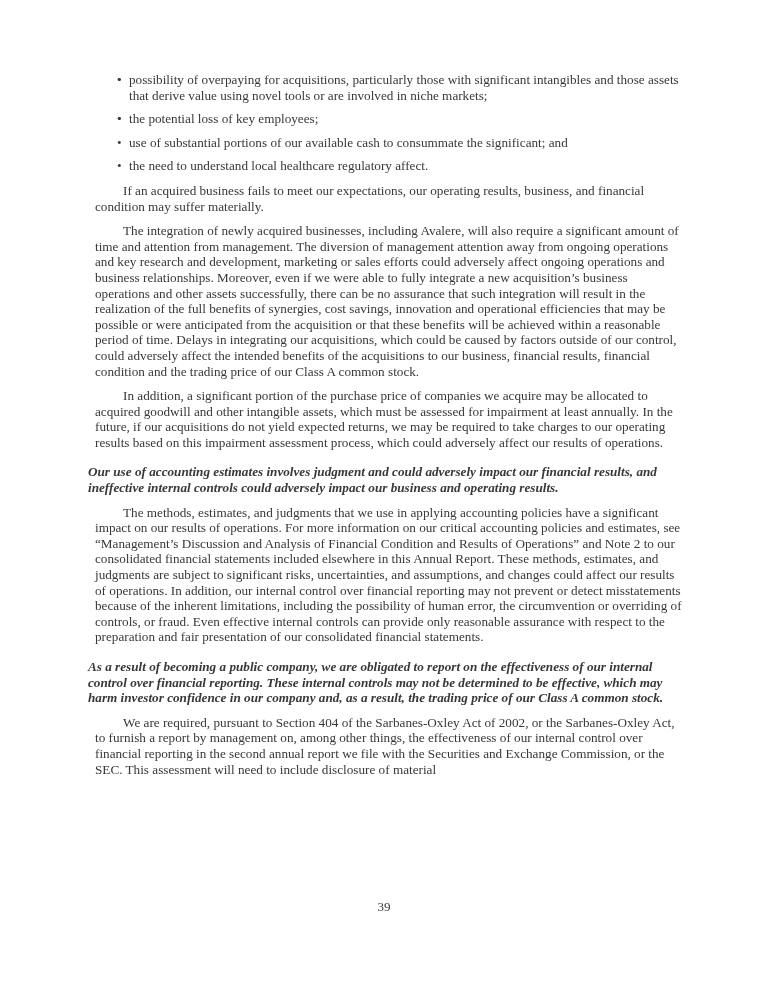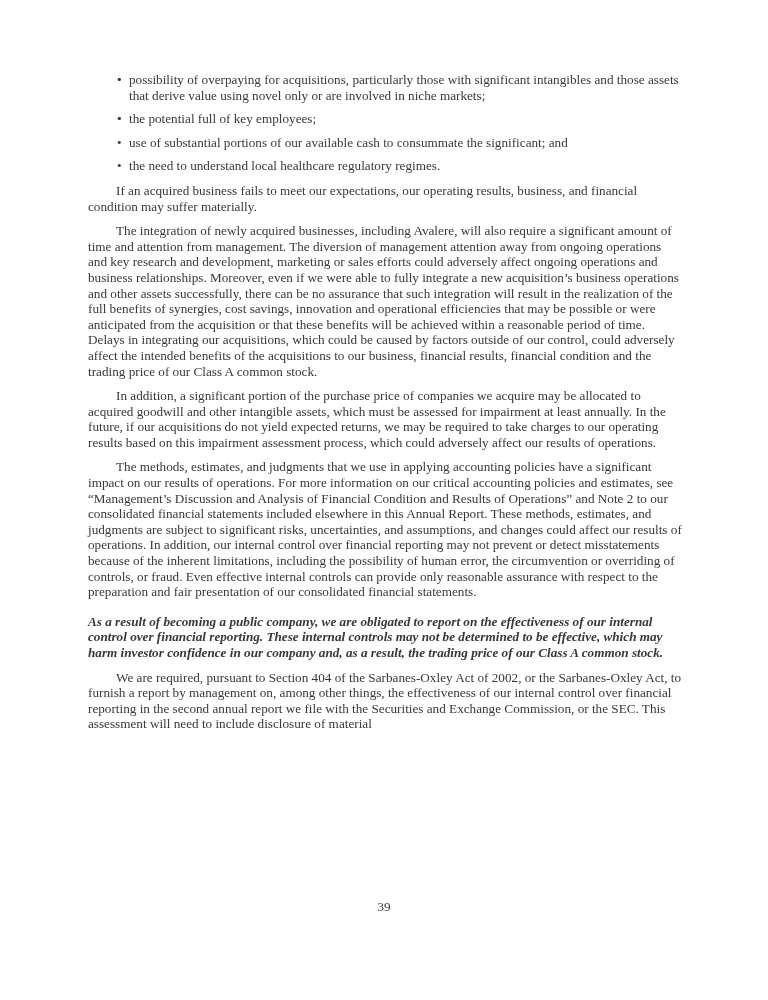--- a/index.html
+++ b/index.html
@@ -34,21 +34,21 @@
     position: relative;
     padding-left: 41px;
     margin: 0 0 8px 0;
   }
   ul.bullets li .marker {
     position: absolute;
     left: 29px;
     top: 0;
   }
   p.para {
-    margin: 9px 0 0 0;
+    margin: 9px 0 0 7px;
     text-indent: 28px;
   }
   p.heading {
     margin: 14px 0 0 0;
     font-weight: bold;
     font-style: italic;
     text-indent: 0;
   }
   .footer {
     position: absolute;
@@ -65,43 +65,44 @@
 
 <div class="page">
   <div class="content">
 
     <ul class="bullets">
       <li>
         <span class="marker">•</span>
       </li>
       <li>
         <span class="marker">•</span>
-        <span>possibility of overpaying for acquisitions, particularly those with significant intangibles and those assets that derive value using novel only or are involved in niche markets;</span>
+        <span>possibility of overpaying for acquisitions, particularly those with significant intangibles and those assets that derive value using novel tools or are involved in niche markets;</span>
       </li>
       <li>
         <span class="marker">•</span>
       </li>
       <li>
         <span class="marker">•</span>
-        <span>the potential full of key employees;</span>
+        <span>the potential loss of key employees;</span>
       </li>
       <li>
         <span class="marker">•</span>
         <span>use of substantial portions of our available cash to consummate the significant; and</span>
       </li>
       <li>
         <span class="marker">•</span>
-        <span>the need to understand local healthcare regulatory regimes.</span>
+        <span>the need to understand local healthcare regulatory affect.</span>
       </li>
     </ul>
 
     <p class="para">If an acquired business fails to meet our expectations, our operating results, business, and financial condition may suffer materially.</p>
     <p class="para">The integration of newly acquired businesses, including Avalere, will also require a significant amount of time and attention from management. The diversion of management attention away from ongoing operations and key research and development, marketing or sales efforts could adversely affect ongoing operations and business relationships. Moreover, even if we were able to fully integrate a new acquisition’s business operations and other assets successfully, there can be no assurance that such integration will result in the realization of the full benefits of synergies, cost savings, innovation and operational efficiencies that may be possible or were anticipated from the acquisition or that these benefits will be achieved within a reasonable period of time. Delays in integrating our acquisitions, which could be caused by factors outside of our control, could adversely affect the intended benefits of the acquisitions to our business, financial results, financial condition and the trading price of our Class A common stock.</p>
     <p class="para">In addition, a significant portion of the purchase price of companies we acquire may be allocated to acquired goodwill and other intangible assets, which must be assessed for impairment at least annually. In the future, if our acquisitions do not yield expected returns, we may be required to take charges to our operating results based on this impairment assessment process, which could adversely affect our results of operations.</p>
 
+    <p class="heading">Our use of accounting estimates involves judgment and could adversely impact our financial results, and ineffective internal controls could adversely impact our business and operating results.</p>
 
     <p class="para">The methods, estimates, and judgments that we use in applying accounting policies have a significant impact on our results of operations. For more information on our critical accounting policies and estimates, see “Management’s Discussion and Analysis of Financial Condition and Results of Operations” and Note 2 to our consolidated financial statements included elsewhere in this Annual Report. These methods, estimates, and judgments are subject to significant risks, uncertainties, and assumptions, and changes could affect our results of operations. In addition, our internal control over financial reporting may not prevent or detect misstatements because of the inherent limitations, including the possibility of human error, the circumvention or overriding of controls, or fraud. Even effective internal controls can provide only reasonable assurance with respect to the preparation and fair presentation of our consolidated financial statements.</p>
 
     <p class="heading">As a result of becoming a public company, we are obligated to report on the effectiveness of our internal control over financial reporting. These internal controls may not be determined to be effective, which may harm investor confidence in our company and, as a result, the trading price of our Class A common stock.</p>
 
     <p class="para">We are required, pursuant to Section 404 of the Sarbanes-Oxley Act of 2002, or the Sarbanes-Oxley Act, to furnish a report by management on, among other things, the effectiveness of our internal control over financial reporting in the second annual report we file with the Securities and Exchange Commission, or the SEC. This assessment will need to include disclosure of material</p>
 
   </div>
 
   <div class="footer">39</div>

